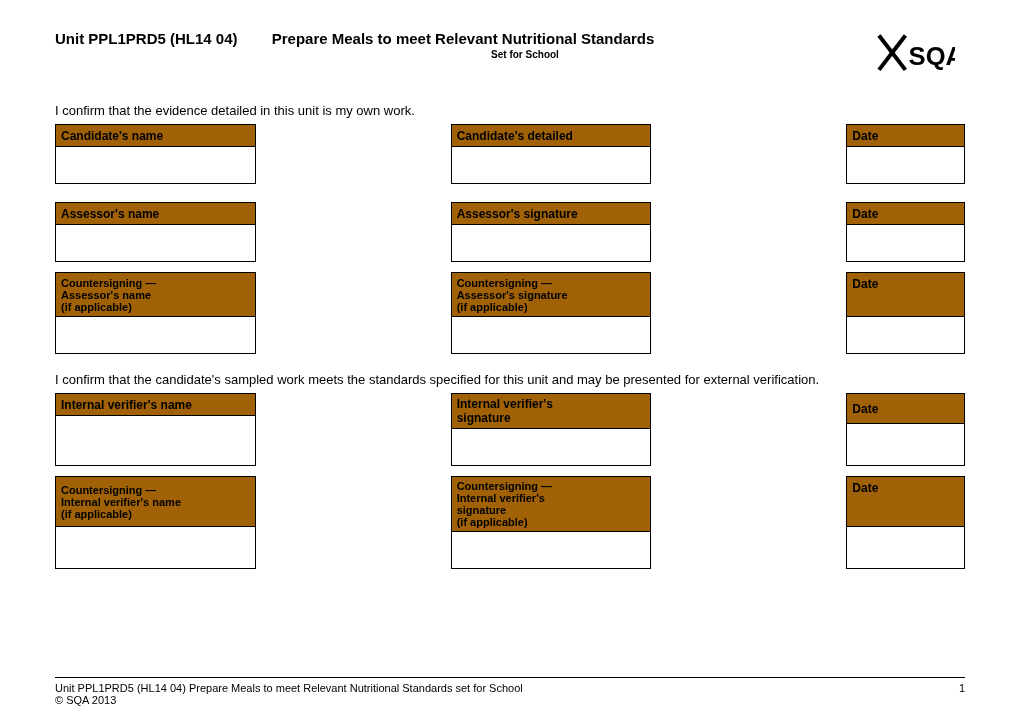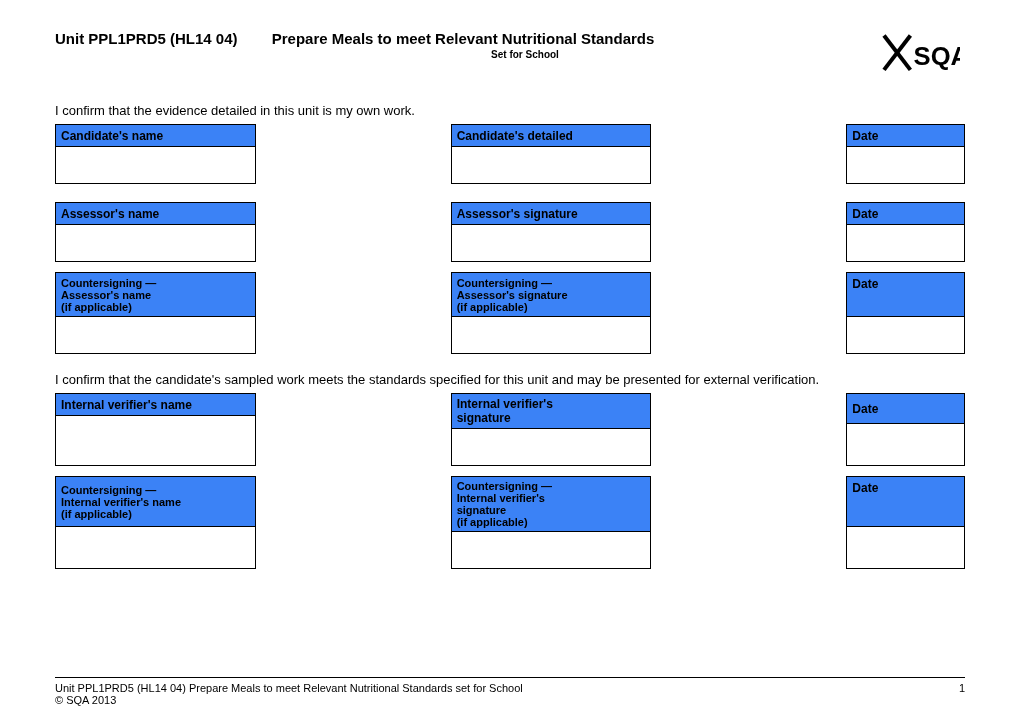--- a/index.html
+++ b/index.html
@@ -39,21 +39,21 @@
     .header-title .subtitle {
       font-size: 10px;
       font-weight: bold;
       text-align: center;
       margin-left: 120px;
     }
     .sqa-logo {
       width: 90px;
       display: flex;
       align-items: center;
-      justify-content: center;
+      justify-content: flex-start;
     }
     .confirm-text {
       font-size: 13px;
       margin-bottom: 6px;
     }
     .row-group {
       margin-bottom: 18px;
     }
     .form-row {
       display: flex;
@@ -70,21 +70,21 @@
     }
     .form-cell.sig-col {
       width: 220px;
       margin-right: 195px;
     }
     .form-cell.date-col {
       width: 130px;
       text-align: right;
     }
     .cell-header {
-      background: #3b82f6;
+      background: #a16207;
       font-weight: bold;
       font-size: 12px;
       padding: 3px 5px;
       border-bottom: 1px solid #000;
       min-height: 22px;
       display: flex;
       align-items: center;
     }
     .cell-body {
       height: 36px;

